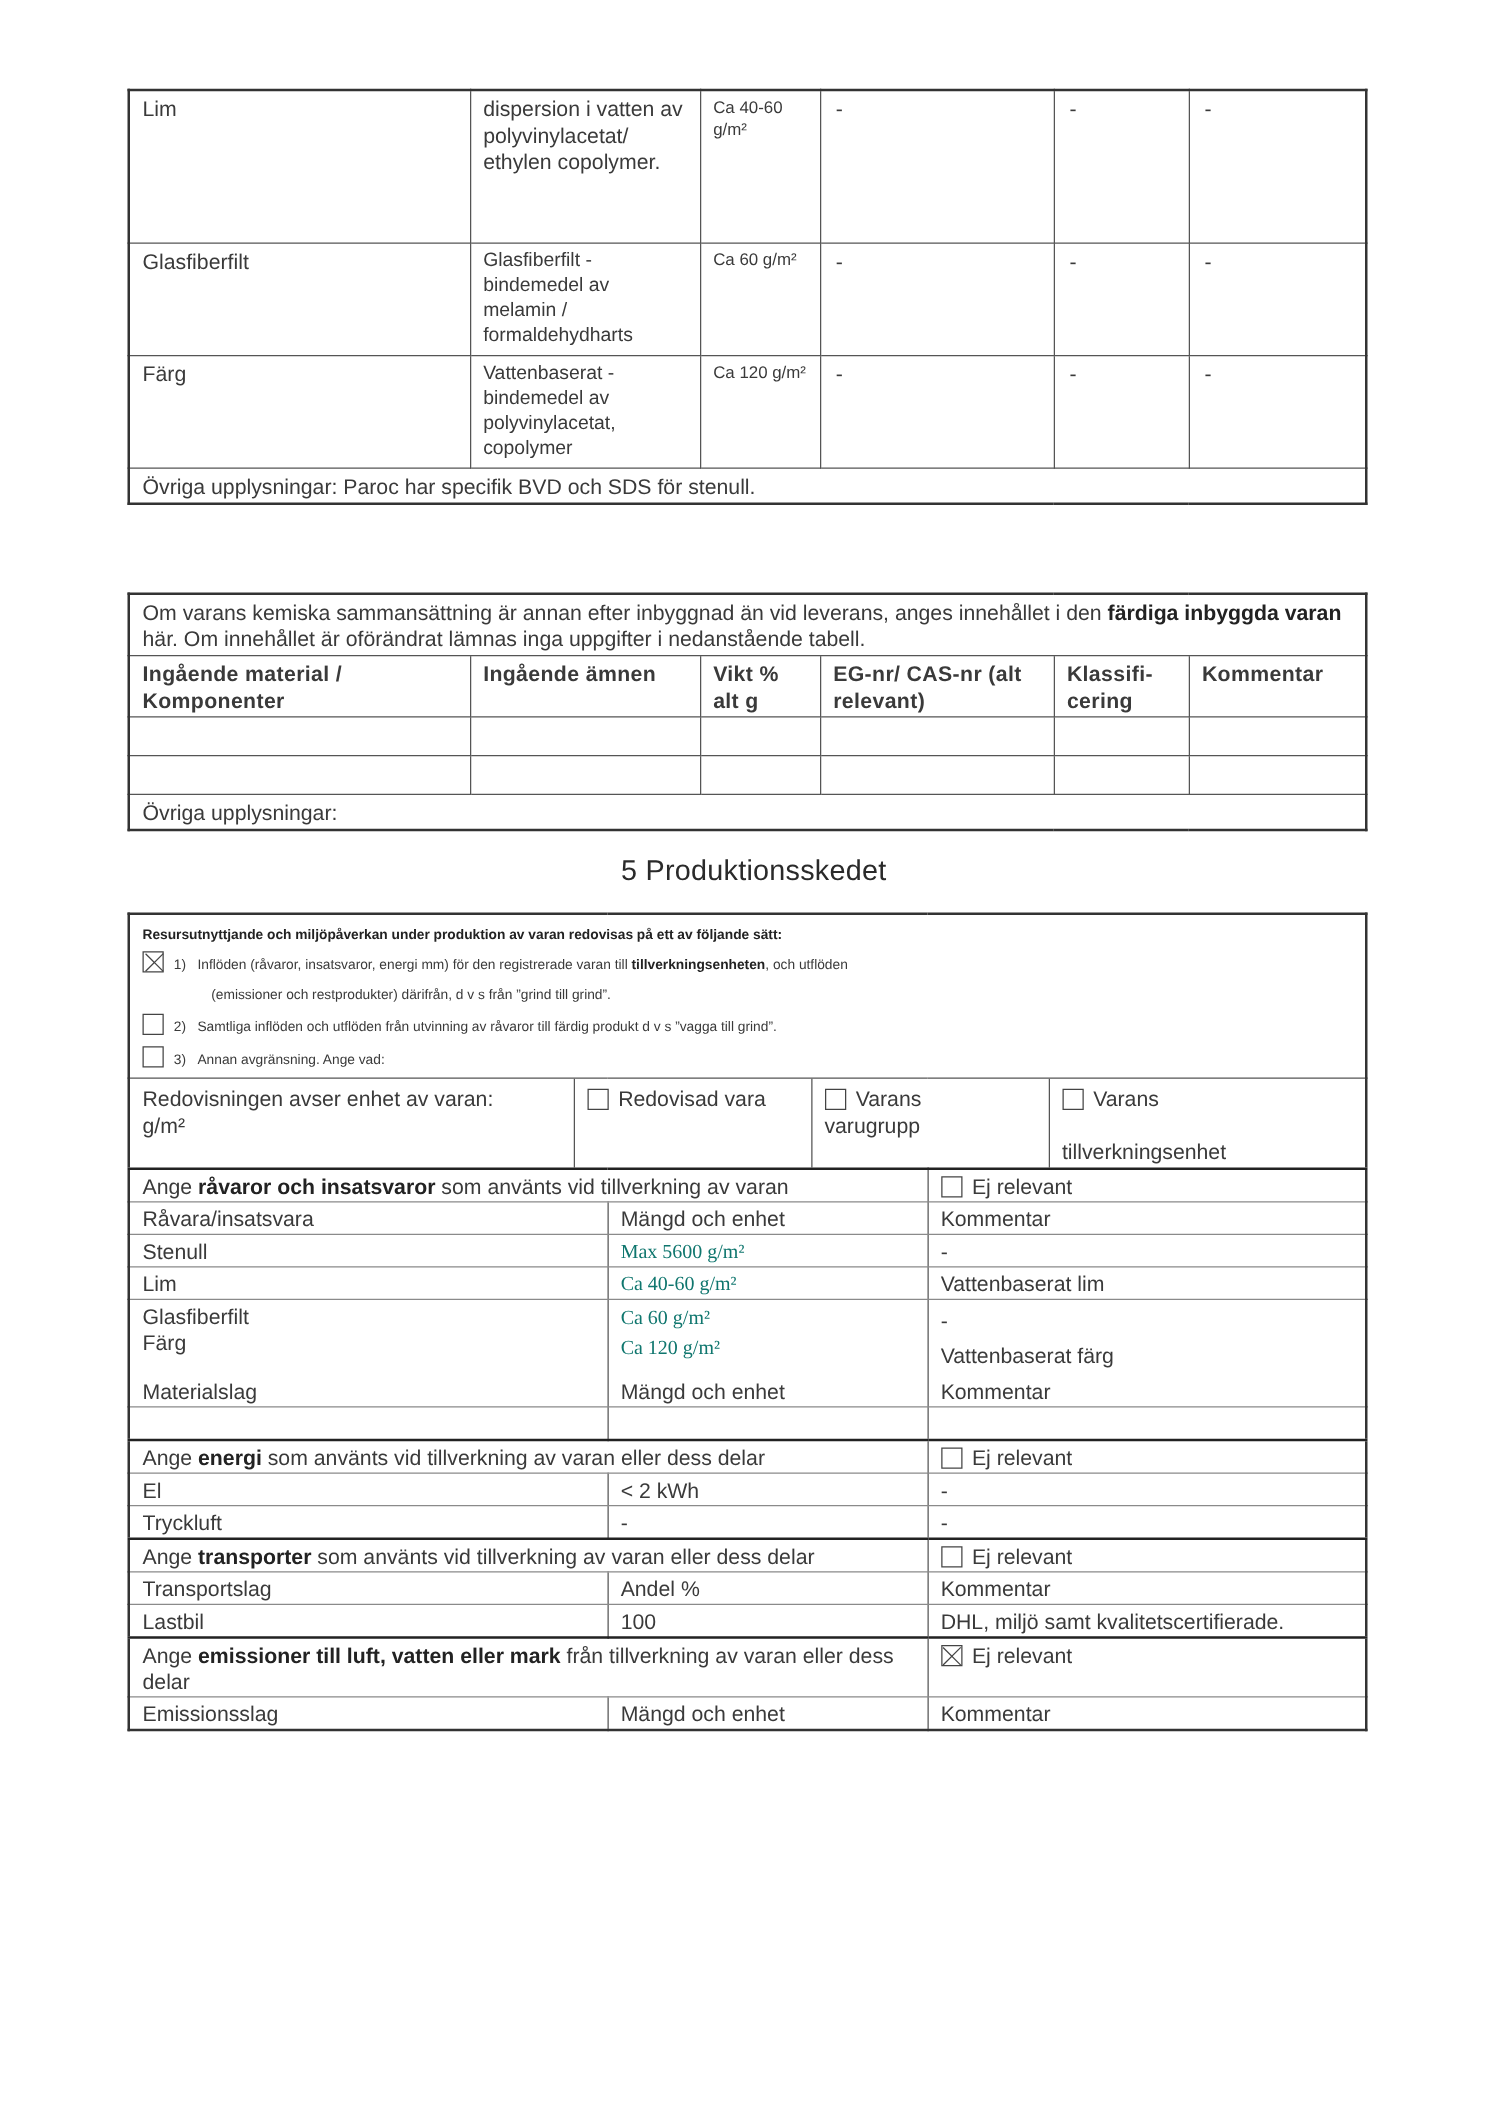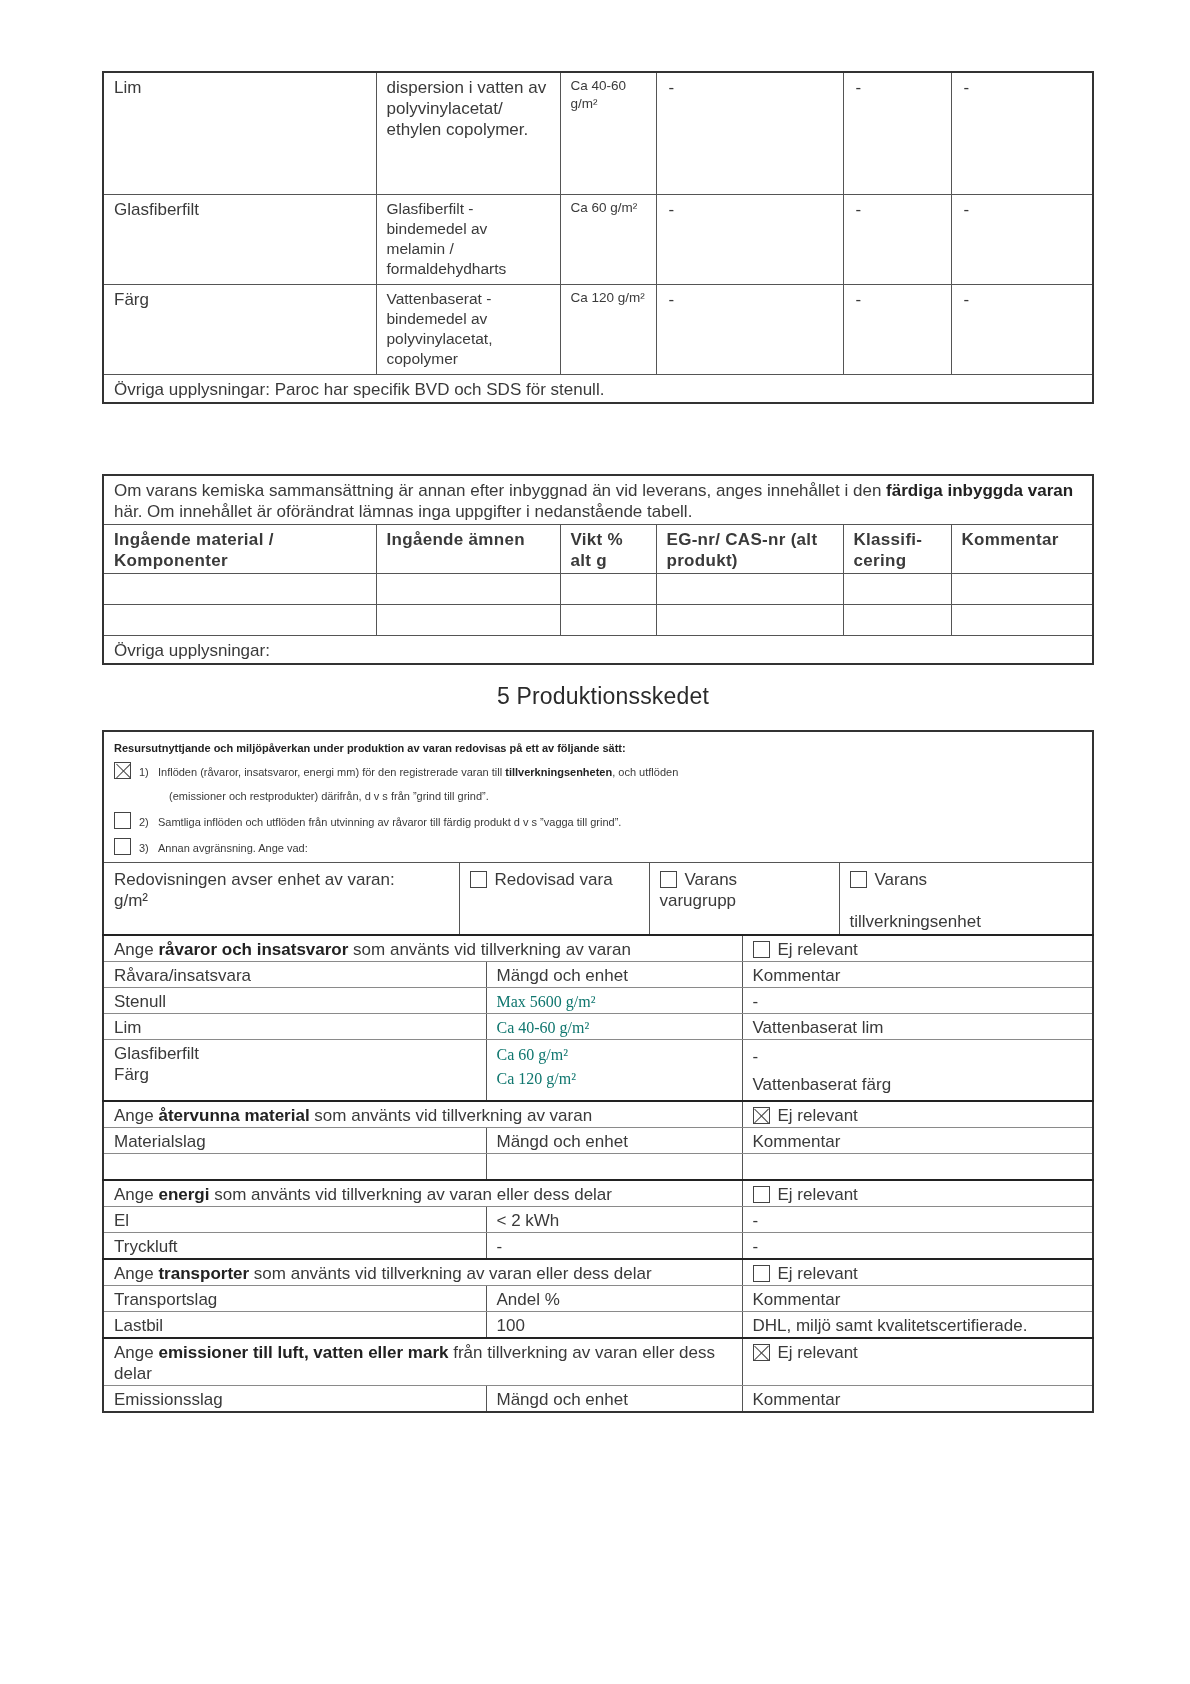--- a/index.html
+++ b/index.html
@@ -97,21 +97,21 @@
         <col style="width:142px">
     </colgroup>
     <tbody>
         <tr>
       <td colspan="6"><span>Om varans kemiska sammansättning är annan efter inbyggnad än vid leverans, anges innehållet i den </span><b>färdiga inbyggda varan</b><span> här. Om innehållet är oförändrat lämnas inga uppgifter i nedanstående tabell.</span></td>
     </tr>
     <tr class="hdr">
       <td>Ingående material / Komponenter</td>
       <td>Ingående ämnen</td>
       <td>Vikt % alt g</td>
-      <td>EG-nr/ CAS-nr (alt produkt)</td>
+      <td>EG-nr/ CAS-nr (alt relevant)</td>
       <td>Klassifi-cering</td>
       <td>Kommentar</td>
     </tr>
     <tr class="empty">
       <td></td>
           <td></td>
           <td></td>
           <td></td>
           <td></td>
           <td></td>
@@ -195,24 +195,20 @@
       <td>Lim</td>
       <td class="serif-small">Ca 40-60 g/m²</td>
       <td>Vattenbaserat lim</td>
     </tr>
     <tr>
       <td><span>Glasfiberfilt</span><br><span>Färg</span></td>
       <td class="serif-small" style="line-height:24px;"><span>Ca 60 g/m²</span><br><span>Ca 120 g/m²</span></td>
       <td style="line-height:28px;"><span>-</span><br><span>Vattenbaserat färg</span></td>
     </tr>
 
-    <tr class="row-line thick">
-      <td colspan="2"><span>Ange </span><b>återvunna material</b><span> som använts vid tillverkning av varan</span></td>
-      <td><span class="cb checked"></span><span>Ej relevant</span></td>
-    </tr>
     <tr class="row-line">
       <td>Materialslag</td>
       <td>Mängd och enhet</td>
       <td>Kommentar</td>
     </tr>
     <tr>
       <td style="height:21px;"></td>
           <td></td>
           <td></td>
     </tr>

